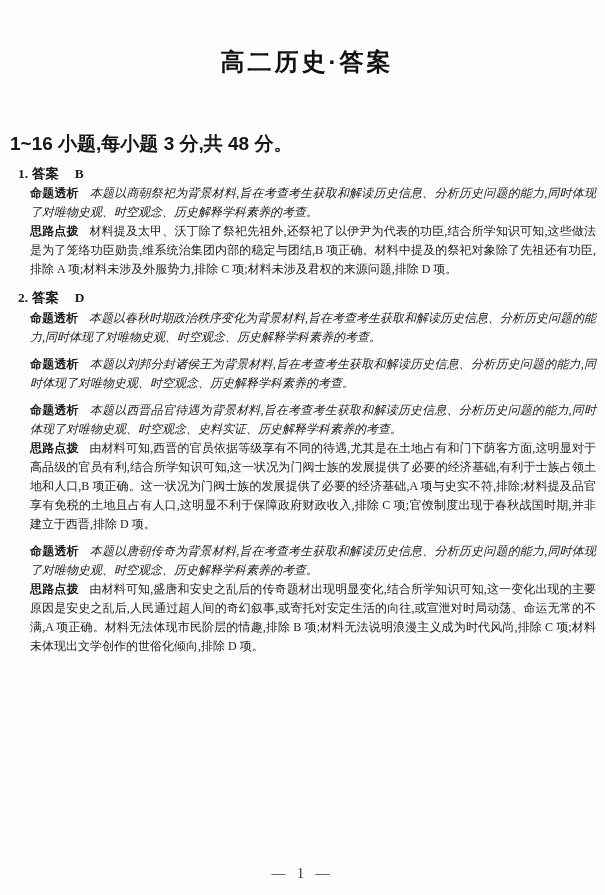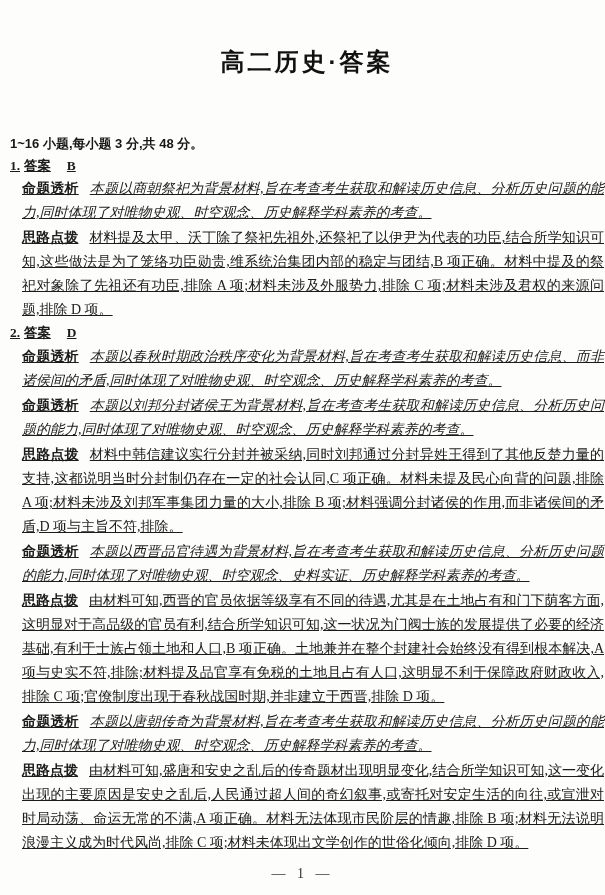--- a/index.html
+++ b/index.html
@@ -22,25 +22,25 @@
     font-weight: bold;
     font-size: 24px;
     line-height: 28px;
     letter-spacing: 3px;
     color: #111;
   }
   .intro-line {
     margin-top: 57px;
     font-family: "Liberation Sans", "DejaVu Sans", sans-serif;
     font-weight: bold;
-    font-size: 13px;
+    font-size: 19px;
     line-height: 21.7px;
     color: #161616;
   }
-  .item { margin: 0; text-decoration: underline; }
+  .item { margin: 8px; }
   .item-head {
     font-size: 13.4px;
     line-height: 21.7px;
     white-space: nowrap;
   }
   .item-num {
     font-family: "Liberation Serif", "DejaVu Serif", serif;
     font-weight: bold;
     margin-right: 4px;
   }
@@ -49,22 +49,22 @@
     font-weight: bold;
   }
   .ans-letter {
     font-family: "Liberation Serif", "DejaVu Serif", serif;
     font-weight: bold;
     margin-left: 16px;
   }
   .para {
     margin: 0;
     padding-left: 12px;
-    font-size: 14px;
-    line-height: 24px;
+    font-size: 12px;
+    line-height: 19px;
     text-align: justify;
     text-align-last: left;
   }
   .para-label {
     font-family: "Liberation Sans", "DejaVu Sans", sans-serif;
     font-weight: bold;
     font-style: normal;
     margin-right: 11px;
   }
   .kai-text { font-style: italic; }   
@@ -94,31 +94,30 @@
       <span class="item-num">1.</span><span class="head-label">答案</span><span class="ans-letter">B</span>
     </div>
     <p class="para"><span class="para-label">命题透析</span><span class="kai-text">本题以商朝祭祀为背景材料,旨在考查考生获取和解读历史信息、分析历史问题的能力,同时体现了对唯物史观、时空观念、历史解释学科素养的考查。</span></p>
     <p class="para"><span class="para-label">思路点拨</span><span class="song-text">材料提及太甲、沃丁除了祭祀先祖外,还祭祀了以伊尹为代表的功臣,结合所学知识可知,这些做法是为了笼络功臣勋贵,维系统治集团内部的稳定与团结,B 项正确。材料中提及的祭祀对象除了先祖还有功臣,排除 A 项;材料未涉及外服势力,排除 C 项;材料未涉及君权的来源问题,排除 D 项。</span></p>
   </div>
 
   <div class="item">
     <div class="item-head">
       <span class="item-num">2.</span><span class="head-label">答案</span><span class="ans-letter">D</span>
     </div>
-    <p class="para"><span class="para-label">命题透析</span><span class="kai-text">本题以春秋时期政治秩序变化为背景材料,旨在考查考生获取和解读历史信息、而非诸侯间的矛盾,同时体现了对唯物史观、时空观念、历史解释学科素养的考查。</span></p>
+    <p class="para"><span class="para-label">命题透析</span><span class="kai-text">本题以春秋时期政治秩序变化为背景材料,旨在考查考生获取和解读历史信息、分析历史问题的能力,同时体现了对唯物史观、时空观念、历史解释学科素养的考查。</span></p>
   </div>
 
   <div class="item">
     <p class="para"><span class="para-label">命题透析</span><span class="kai-text">本题以刘邦分封诸侯王为背景材料,旨在考查考生获取和解读历史信息、分析历史问题的能力,同时体现了对唯物史观、时空观念、历史解释学科素养的考查。</span></p>
-    <p class="para"><span class="para-label">思路点拨</span><span class="song-text">材料中韩信建议实行分封并被采纳,同时刘邦通过分封异姓王得到了其他反楚力量的支持,这都说明当时分封制仍存在一定的社会认同,C 项正确。材料未提及民心向背的问题,排除 A 项;材料未涉及刘邦军事集团力量的大小,排除 B 项;材料强调分封诸侯的作用,而非诸侯间的矛盾,D 项与主旨不符,排除。</span></p>
   </div>
 
   <div class="item">
     <p class="para"><span class="para-label">命题透析</span><span class="kai-text">本题以西晋品官待遇为背景材料,旨在考查考生获取和解读历史信息、分析历史问题的能力,同时体现了对唯物史观、时空观念、史料实证、历史解释学科素养的考查。</span></p>
-    <p class="para"><span class="para-label">思路点拨</span><span class="song-text">由材料可知,西晋的官员依据等级享有不同的待遇,尤其是在土地占有和门下荫客方面,这明显对于高品级的官员有利,结合所学知识可知,这一状况为门阀士族的发展提供了必要的经济基础,有利于士族占领土地和人口,B 项正确。土地兼并在整个封建社会始终没有得到根本解决,A 项与史实不符,排除;材料提及品官享有免税的土地且占有人口,这明显不利于保障政府财政收入,排除 C 项;官僚制度出现于春秋战国时期,并非建立于西晋,排除 D 项。</span></p>
+    <p class="para"><span class="para-label">思路点拨</span><span class="song-text">由材料可知,西晋的官员依据等级享有不同的待遇,尤其是在土地占有和门下荫客方面,这明显对于高品级的官员有利,结合所学知识可知,这一状况为门阀士族的发展提供了必要的经济基础,有利于士族占领土地和人口,B 项正确。这一状况为门阀士族的发展提供了必要的经济基础,A 项与史实不符,排除;材料提及品官享有免税的土地且占有人口,这明显不利于保障政府财政收入,排除 C 项;官僚制度出现于春秋战国时期,并非建立于西晋,排除 D 项。</span></p>
   </div>
 
   <div class="item">
     <p class="para"><span class="para-label">命题透析</span><span class="kai-text">本题以唐朝传奇为背景材料,旨在考查考生获取和解读历史信息、分析历史问题的能力,同时体现了对唯物史观、时空观念、历史解释学科素养的考查。</span></p>
     <p class="para"><span class="para-label">思路点拨</span><span class="song-text">由材料可知,盛唐和安史之乱后的传奇题材出现明显变化,结合所学知识可知,这一变化出现的主要原因是安史之乱后,人民通过超人间的奇幻叙事,或寄托对安定生活的向往,或宣泄对时局动荡、命运无常的不满,A 项正确。材料无法体现市民阶层的情趣,排除 B 项;材料无法说明浪漫主义成为时代风尚,排除 C 项;材料未体现出文学创作的世俗化倾向,排除 D 项。</span></p>
   </div>
 
   <div class="page-footer">— 1 —</div>
 
 </div>

